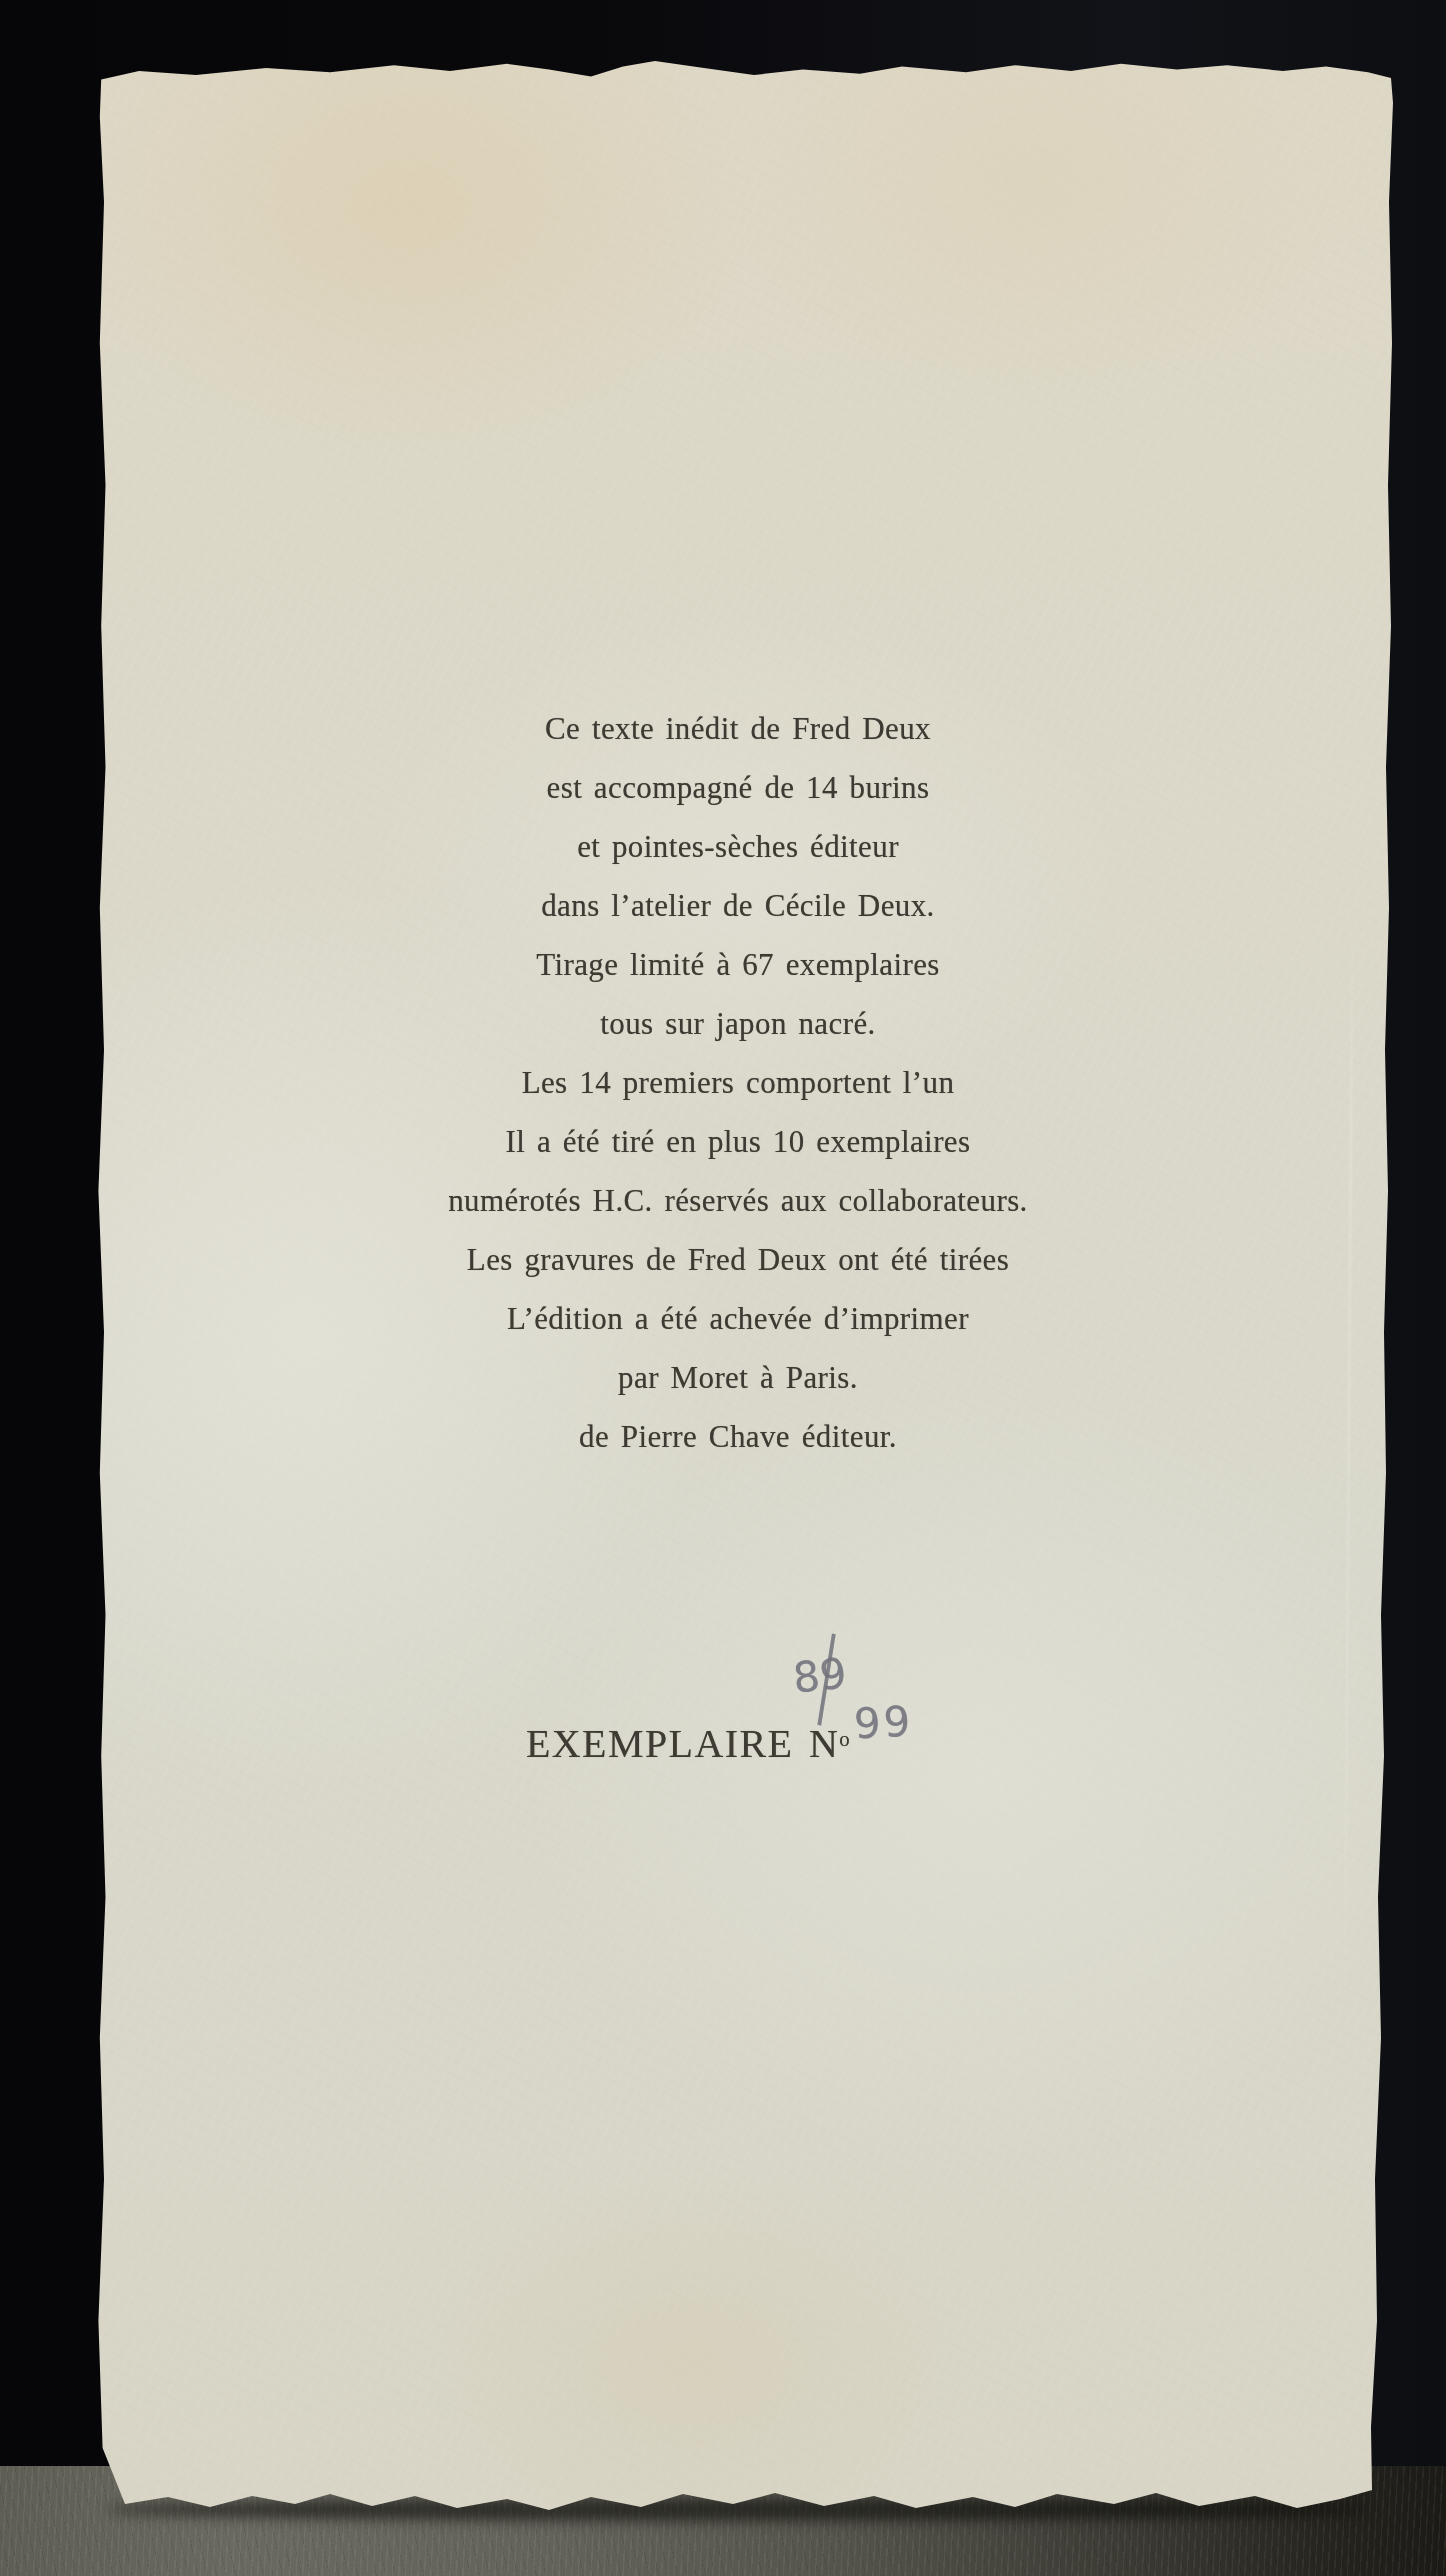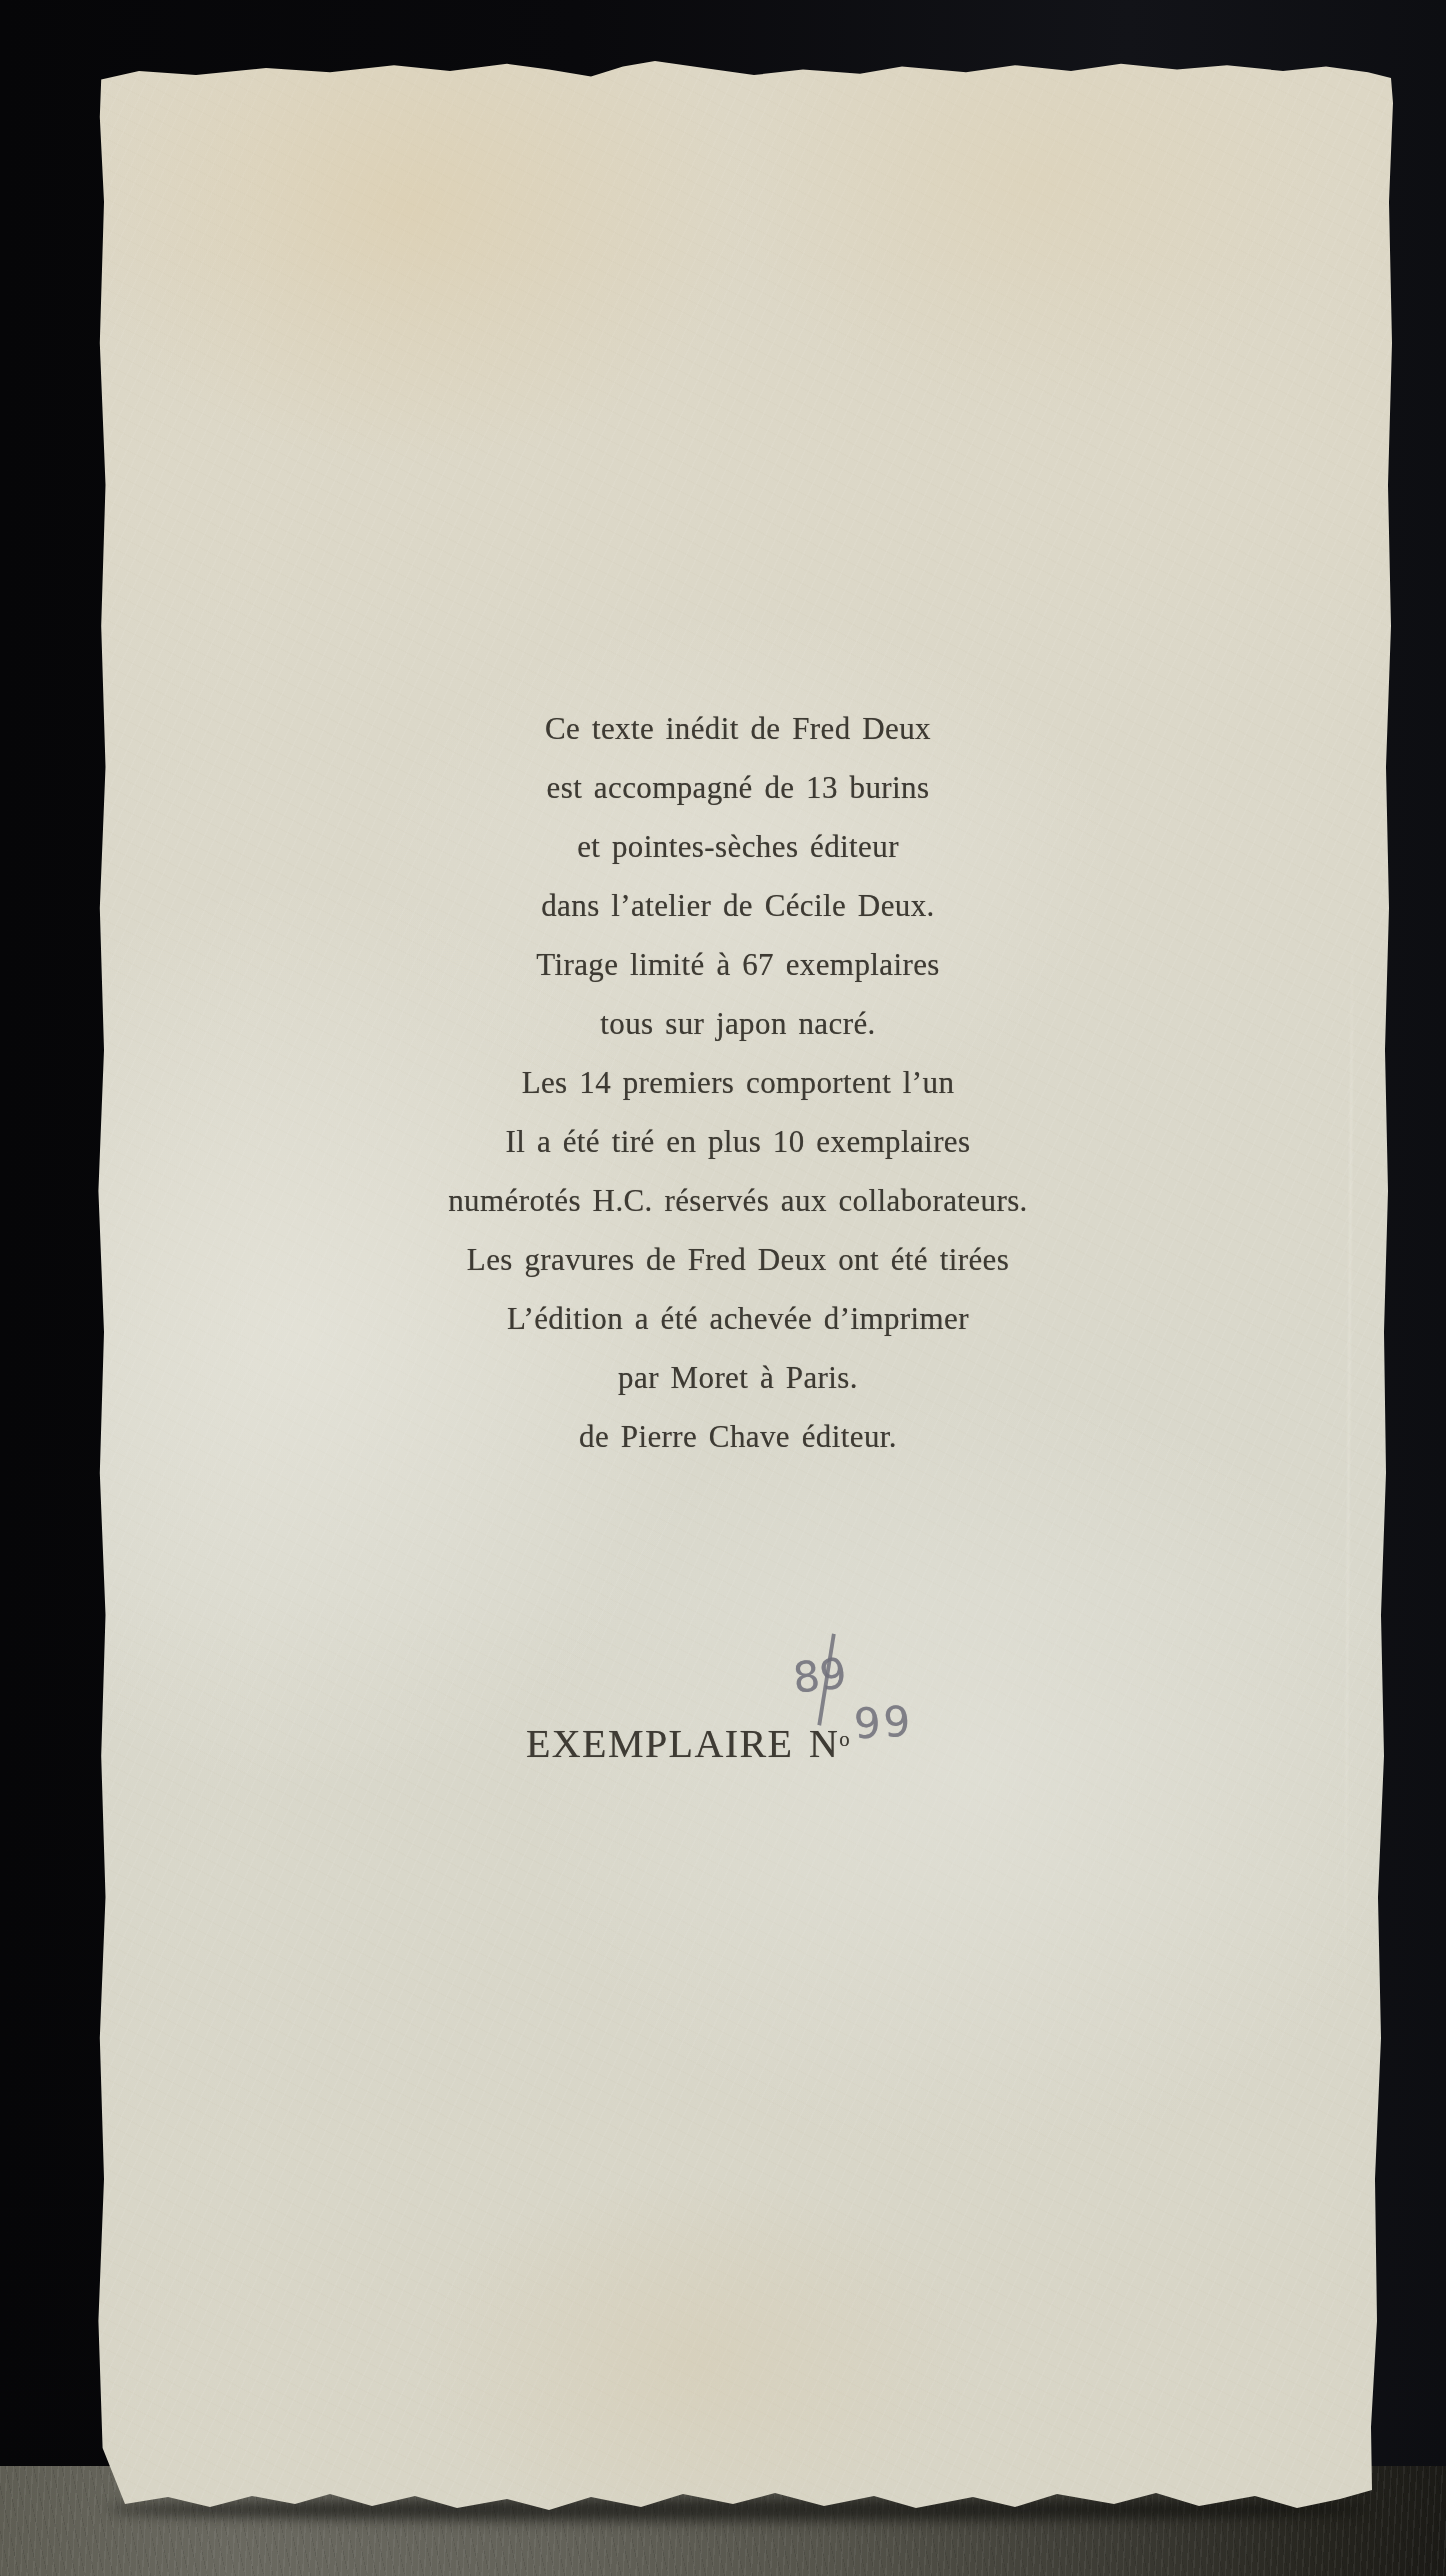--- a/index.html
+++ b/index.html
@@ -87,21 +87,21 @@
 
 <div class="wall"></div>
 <div class="floor"></div>
 <div class="paper-shadow"></div>
 
 <div class="paper">
   <div class="crease"></div>
 
   <div class="colophon">
     <div class="line">Ce texte inédit de Fred Deux</div>
-    <div class="line">est accompagné de 13 burins</div>
+    <div class="line">est accompagné de 14 burins</div>
     <div class="line">et pointes-sèches éditeur</div>
     <div class="line">dans l’atelier de Cécile Deux.</div>
     <div class="line">Tirage limité à 67 exemplaires</div>
     <div class="line">tous sur japon nacré.</div>
     <div class="line">Les 14 premiers comportent l’un</div>
     <div class="line">Il a été tiré en plus 10 exemplaires</div>
     <div class="line">numérotés H.C. réservés aux collaborateurs.</div>
     <div class="line">Les gravures de Fred Deux ont été tirées</div>
     <div class="line">L’édition a été achevée d’imprimer</div>
     <div class="line">par Moret à Paris.</div>

